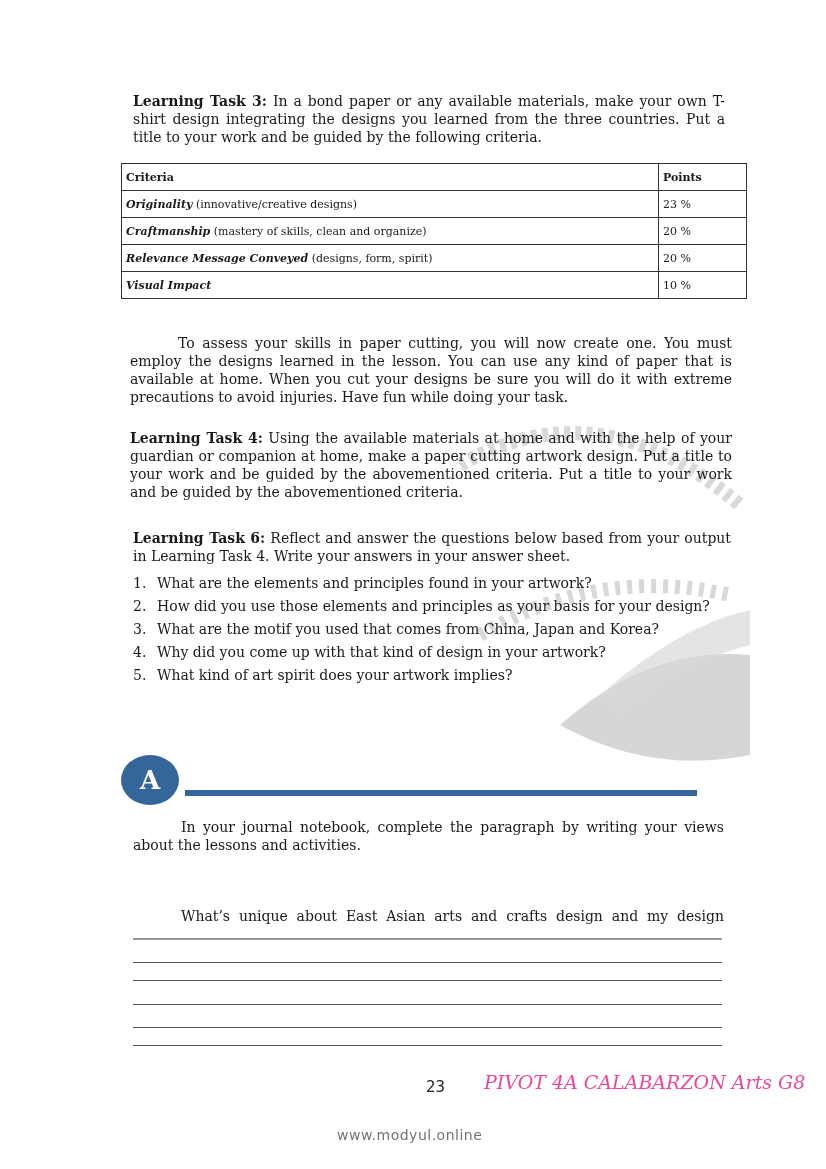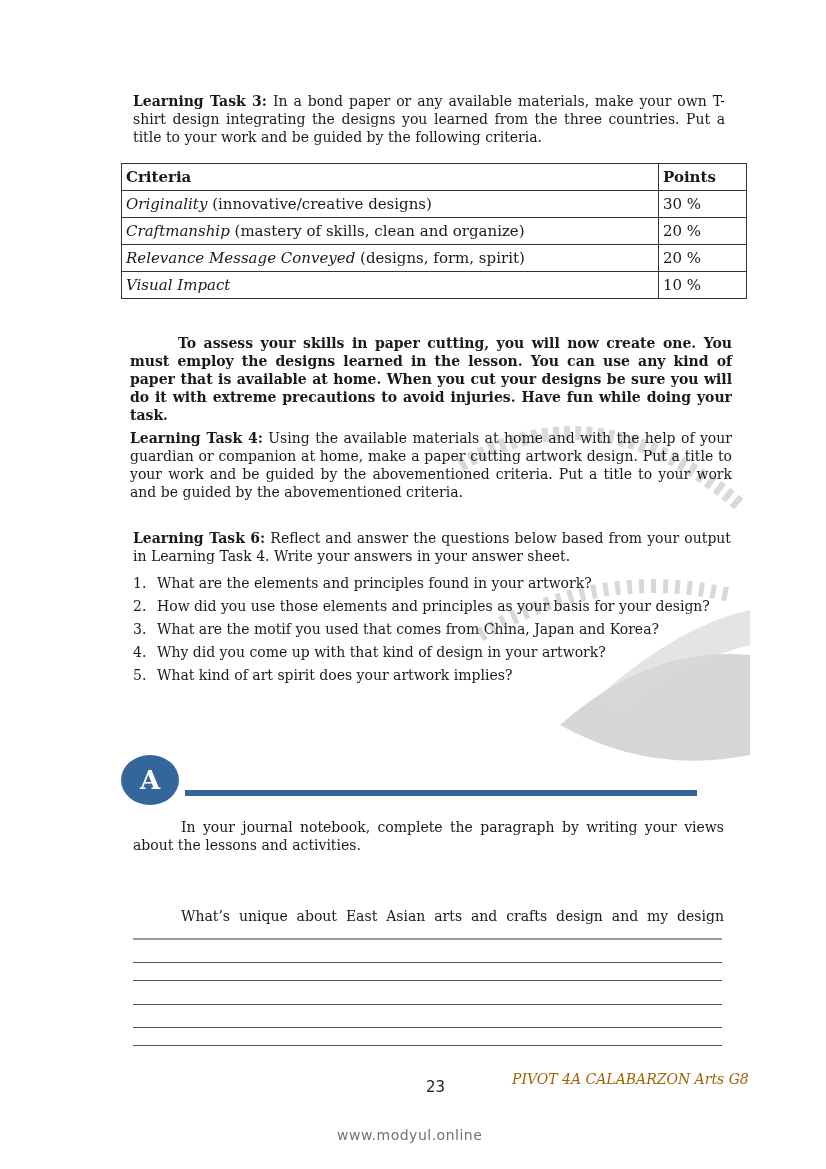--- a/index.html
+++ b/index.html
@@ -10,25 +10,25 @@
     
     .watermark { position: absolute; left: 450px; top: 395px; width: 300px; height: 380px; pointer-events: none; }
 
     .para { position: absolute; font-size: 14px; line-height: 18px; text-align: justify; text-align-last: left; }
     .para b { font-weight: bold; }
     .indent { text-indent: 48px; }
 
     #lt3 { left: 133px; top: 92px; width: 592px; }
 
     table.criteria { position: absolute; left: 121px; top: 163px; width: 626px; border-collapse: collapse;
-      font-size: 15px; }
+      font-size: 11px; }
     table.criteria td, table.criteria th { border: 1px solid #333; height: 26px; padding: 0 4px; text-align: left; vertical-align: middle; font-weight: normal; }
     table.criteria th { font-weight: bold; }
     table.criteria td.pts, table.criteria th.pts { width: 79px; }
-    .crit-name { font-weight: normal; font-style: italic; }
+    .crit-name { font-weight: bold; font-style: italic; }
 
     #assess { left: 130px; top: 334px; width: 602px; }
     #lt4 { left: 130px; top: 429px; width: 602px; }
     #lt6 { left: 133px; top: 529px; width: 598px; }
 
     ol.questions { position: absolute; left: 133px; top: 574px; width: 598px; margin: 0; padding: 0; list-style: none;
       font-size: 14px; line-height: 18px; }
     ol.questions li { display: flex; margin-bottom: 5px; text-align: justify; }
     ol.questions li .num { width: 24px; flex: none; }
     ol.questions li .qt { flex: 1; text-align: justify; text-align-last: left; }
@@ -38,21 +38,21 @@
       display: flex; align-items: center; justify-content: center; }
     .badge-rule { position: absolute; left: 185px; top: 790px; width: 512px; height: 6px; background: #346699; }
 
     #journal { left: 133px; top: 818px; width: 591px; }
     #prompt { left: 133px; top: 907px; width: 591px; text-align: justify; text-align-last: justify; }
 
     .wline { position: absolute; left: 133px; width: 589px; height: 0; border-top: 1px solid #555; }
     .wline.thick { border-top: 2px solid #999; }
 
     .page-num { position: absolute; left: 426px; top: 1078px; font-family: "DejaVu Sans", sans-serif; font-size: 15px; color: #222; }
-    .footer-title { position: absolute; left: 512px; top: 1071px; font-size: 14px; font-style: italic; color: #a16207; }
+    .footer-title { position: absolute; left: 484px; top: 1071px; font-size: 19px; font-style: italic; color: #ec4899; }
     .site { position: absolute; left: 337px; top: 1127px; font-family: "DejaVu Sans", sans-serif; font-size: 14px; color: #737373; letter-spacing: 0.5px; }
   </style>
 </head>
 <body>
 
 <div class="page">
 
   <svg class="watermark" viewBox="0 0 300 380">
     <g fill="none" stroke="#cfcfcf" stroke-width="14" opacity="0.8">
       <path d="M10 70 Q150 -10 290 110" stroke-dasharray="6 5"></path>
@@ -69,38 +69,38 @@
   <table class="criteria">
     <thead>
       <tr>
         <th>Criteria</th>
         <th class="pts">Points</th>
       </tr>
     </thead>
     <tbody>
       <tr>
         <td><span class="crit-name">Originality</span><span> (innovative/creative designs)</span></td>
-        <td class="pts">30 %</td>
+        <td class="pts">23 %</td>
       </tr>
       <tr>
         <td><span class="crit-name">Craftmanship</span><span> (mastery of skills, clean and organize)</span></td>
         <td class="pts">20 %</td>
       </tr>
       <tr>
         <td><span class="crit-name">Relevance Message Conveyed</span><span> (designs, form, spirit)</span></td>
         <td class="pts">20 %</td>
       </tr>
       <tr>
         <td><span class="crit-name">Visual Impact</span><span></span></td>
         <td class="pts">10 %</td>
       </tr>
     </tbody>
   </table>
 
-  <p class="para indent" id="assess" style="margin:0;font-weight:bold;">To assess your skills in paper cutting, you will now create one.  You must employ the designs  learned in the lesson. You can use any kind of paper that is available at home. When you cut your designs be sure you will do it with extreme precautions to avoid injuries. Have fun while doing  your task.</p>
+  <p class="para indent" id="assess" style="margin:0;">To assess your skills in paper cutting, you will now create one.  You must employ the designs  learned in the lesson. You can use any kind of paper that is available at home. When you cut your designs be sure you will do it with extreme precautions to avoid injuries. Have fun while doing  your task.</p>
 
   <p class="para" id="lt4" style="margin:0;">
     <b>Learning Task 4:</b><span> Using the available materials at home and with the help of your guardian or companion at home, make a paper cutting artwork design. Put a title to your work and be guided by the abovementioned criteria. Put a title to your work and be guided by the abovementioned criteria.</span>
   </p>
 
   <p class="para" id="lt6" style="margin:0;">
     <b>Learning Task 6:</b><span> Reflect and answer the questions below based from your output in Learning Task 4. Write your answers in your answer sheet.</span>
   </p>
 
   <ol class="questions">

